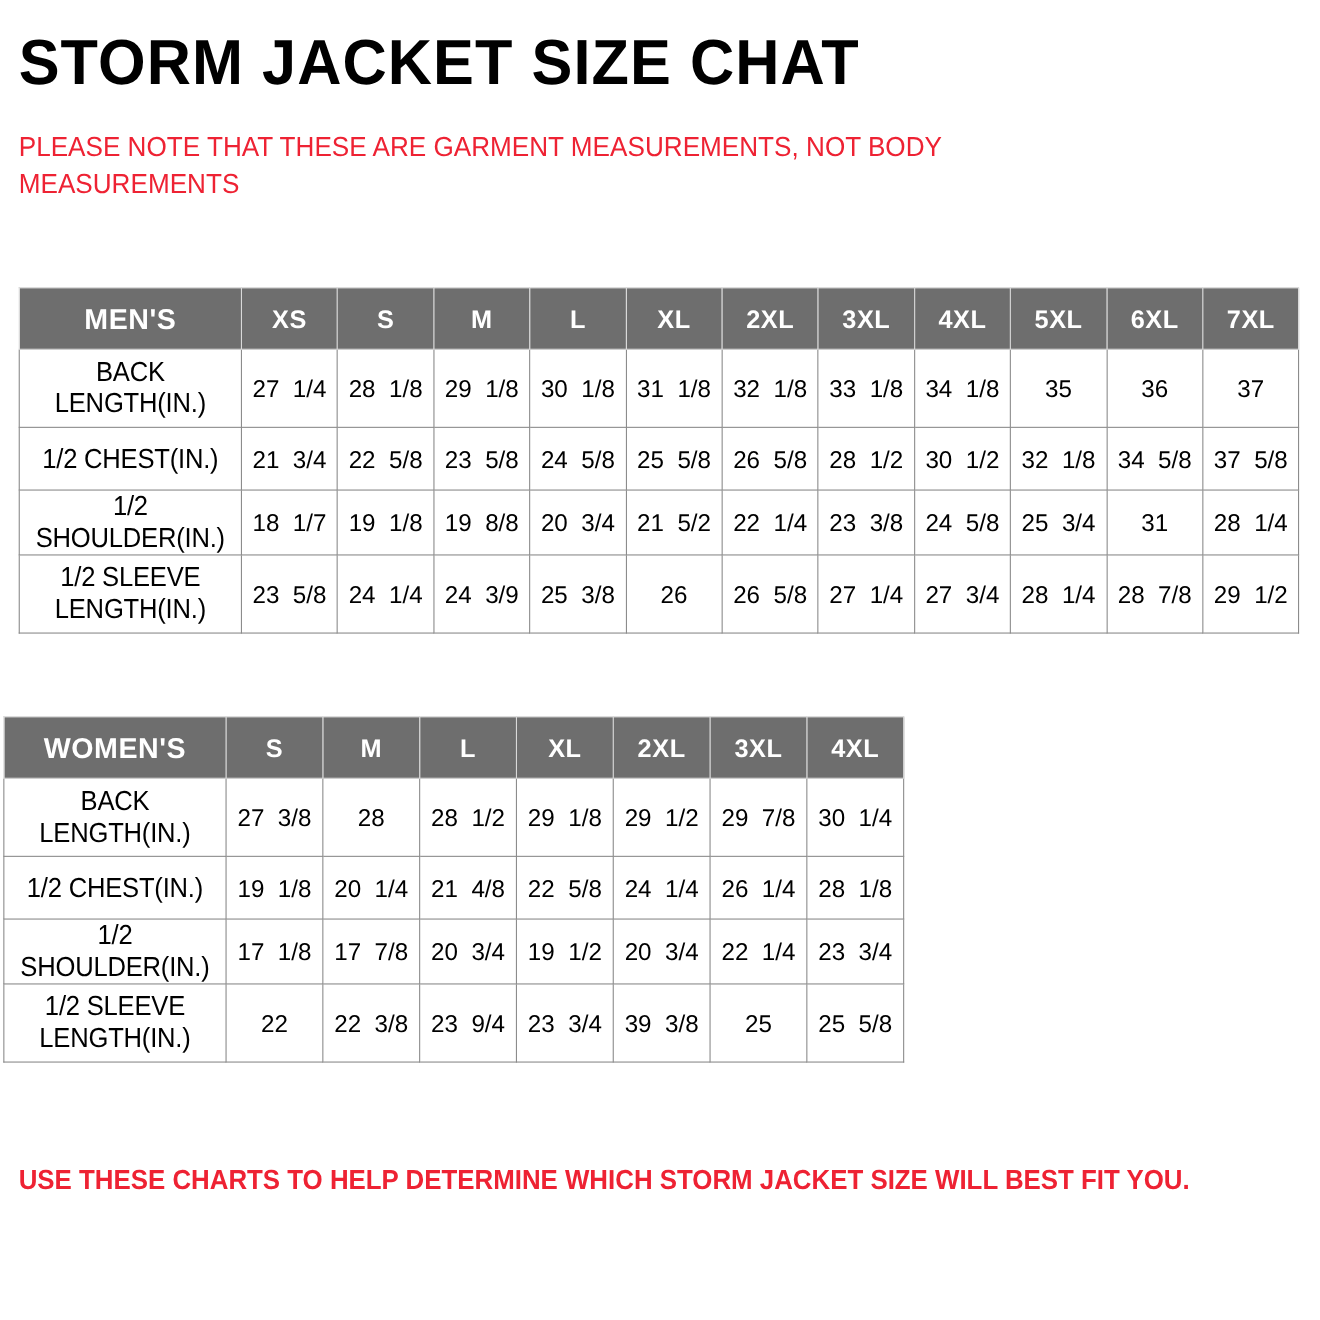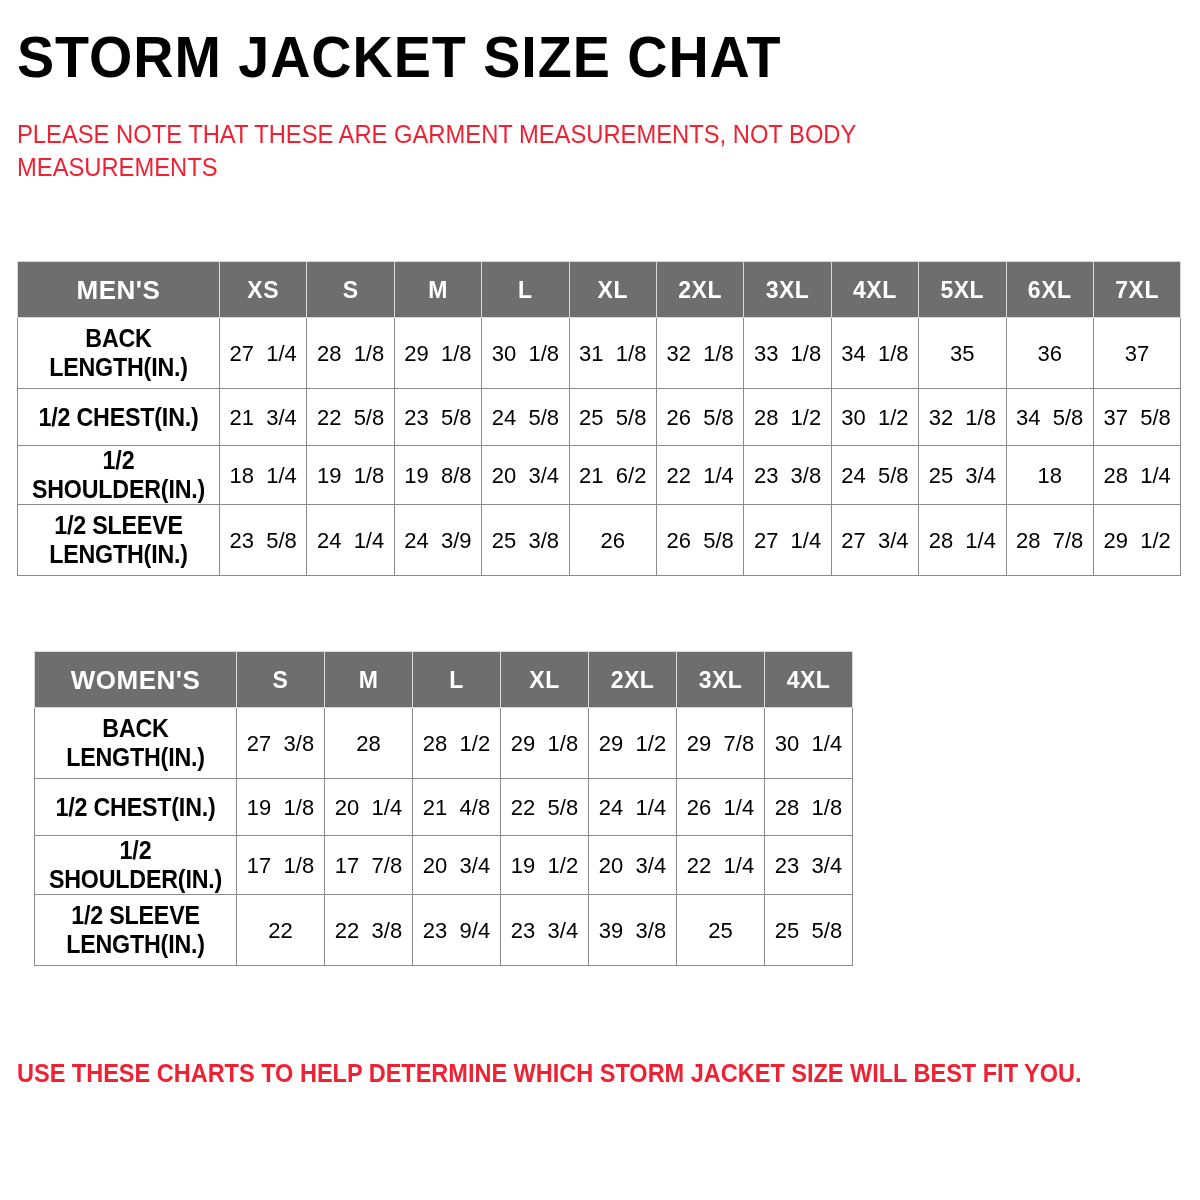--- a/index.html
+++ b/index.html
@@ -70,21 +70,21 @@
 
   
   .chart-table {
     position: absolute;
     border-collapse: collapse;
     table-layout: fixed;
     background: #ffffff;
   }
 
   #mens-table  { left: 17px; top: 261px;  width: 1163px; }
-  #womens-table{ left: 34px; top: 651px;  width: 818px;  }
+  #womens-table{ left: 3px; top: 651px;  width: 818px;  }
 
   .chart-table th,
   .chart-table td {
     border: 1px solid #8c8c8c;
     text-align: center;
     vertical-align: middle;
     padding: 0;
   }
 
   .chart-table thead th {
@@ -108,21 +108,21 @@
     background: #ffffff;
     color: #000000;
     font-family: "Liberation Sans", sans-serif;
     font-weight: normal;
     font-size: 22px;
     line-height: 27px;
     height: 56px;
   }
 
   .chart-table tbody td.rowlabel {
-    font-weight: bold;
+    font-weight: normal;
     font-size: 25px;
     line-height: 29px;
     letter-spacing: -0.2px;
     padding: 0 2px;
   }
 
   .chart-table tbody td.rowlabel span.lbl {
     display: block;
     transform: scaleX(0.93);
     transform-origin: center center;
@@ -215,30 +215,30 @@
           <td><span class="cellval">28  1/2</span></td>
           <td><span class="cellval">30  1/2</span></td>
           <td><span class="cellval">32  1/8</span></td>
           <td><span class="cellval">34  5/8</span></td>
           <td><span class="cellval">37  5/8</span></td>
         </tr>
         <tr>
           <td class="rowlabel">
             <span class="lbl">1/2  SHOULDER(IN.)</span>
           </td>
-          <td><span class="cellval">18  1/4</span></td>
+          <td><span class="cellval">18  1/7</span></td>
           <td><span class="cellval">19  1/8</span></td>
           <td><span class="cellval">19  8/8</span></td>
           <td><span class="cellval">20  3/4</span></td>
-          <td><span class="cellval">21  6/2</span></td>
+          <td><span class="cellval">21  5/2</span></td>
           <td><span class="cellval">22  1/4</span></td>
           <td><span class="cellval">23  3/8</span></td>
           <td><span class="cellval">24  5/8</span></td>
           <td><span class="cellval">25  3/4</span></td>
-          <td><span class="cellval">18</span></td>
+          <td><span class="cellval">31</span></td>
           <td><span class="cellval">28  1/4</span></td>
         </tr>
         <tr class="tall">
           <td class="rowlabel">
             <span class="lbl">1/2  SLEEVE
 LENGTH(IN.)</span>
           </td>
           <td><span class="cellval">23  5/8</span></td>
           <td><span class="cellval">24  1/4</span></td>
           <td><span class="cellval">24  3/9</span></td>

